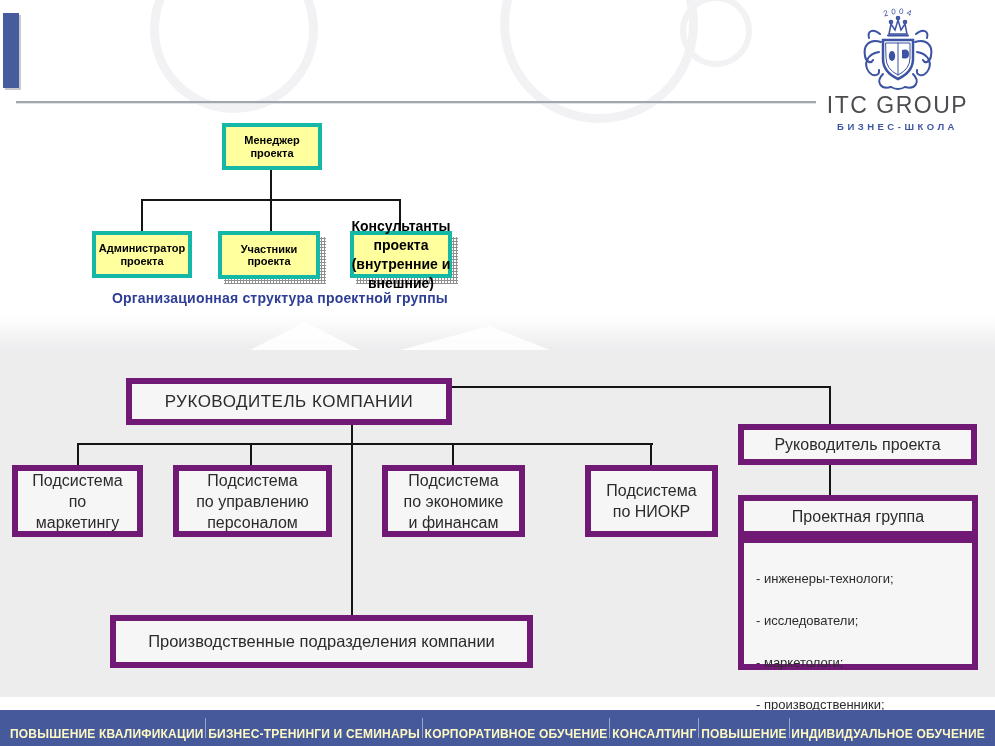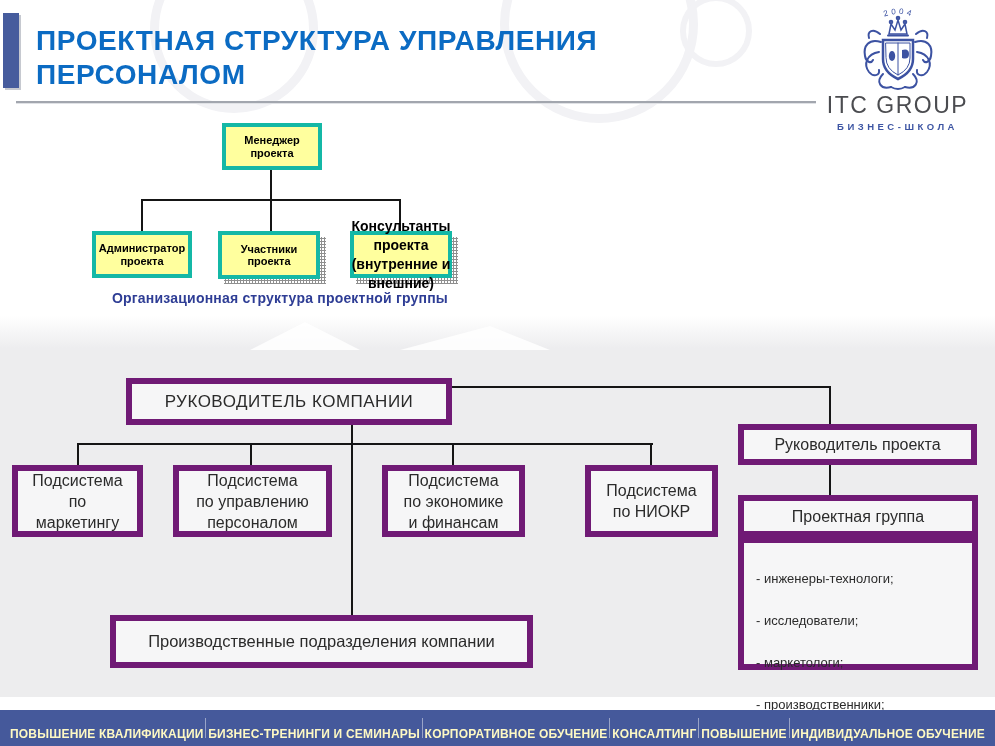--- a/index.html
+++ b/index.html
@@ -67,24 +67,20 @@
 <div class="stage">
 
   <div class="wm-ring r1"></div>
   <div class="wm-ring r2"></div>
   <div class="wm-ring r3"></div>
   <div class="wm-band"></div>
   <div class="wm-ray a"></div>
   <div class="wm-ray b"></div>
 
   <div class="accent-bar"></div>
-  <h1 class="title" style="margin:0;">
-    <span style="display:block;">ПРОЕКТНАЯ СТРУКТУРА УПРАВЛЕНИЯ</span>
-    <span style="display:block;">ПЕРСОНАЛОМ</span>
-  </h1>
   <div class="title-rule"></div>
 
   <div class="logo">
     <svg width="104" height="88" viewBox="0 0 90 88">
       <g fill="none" stroke="#3c52a2" stroke-width="2" stroke-linecap="round">
         <path id="yr-arc" d="M24,16 Q45,4 66,16" stroke="none"></path>
 
         <path d="M36,30 L38,20 L42,26 L45,16 L48,26 L52,20 L54,30 Z" stroke-width="1.5"></path>
         <circle cx="38" cy="18" r="1.3"></circle>
           <circle cx="45" cy="14" r="1.3"></circle>

